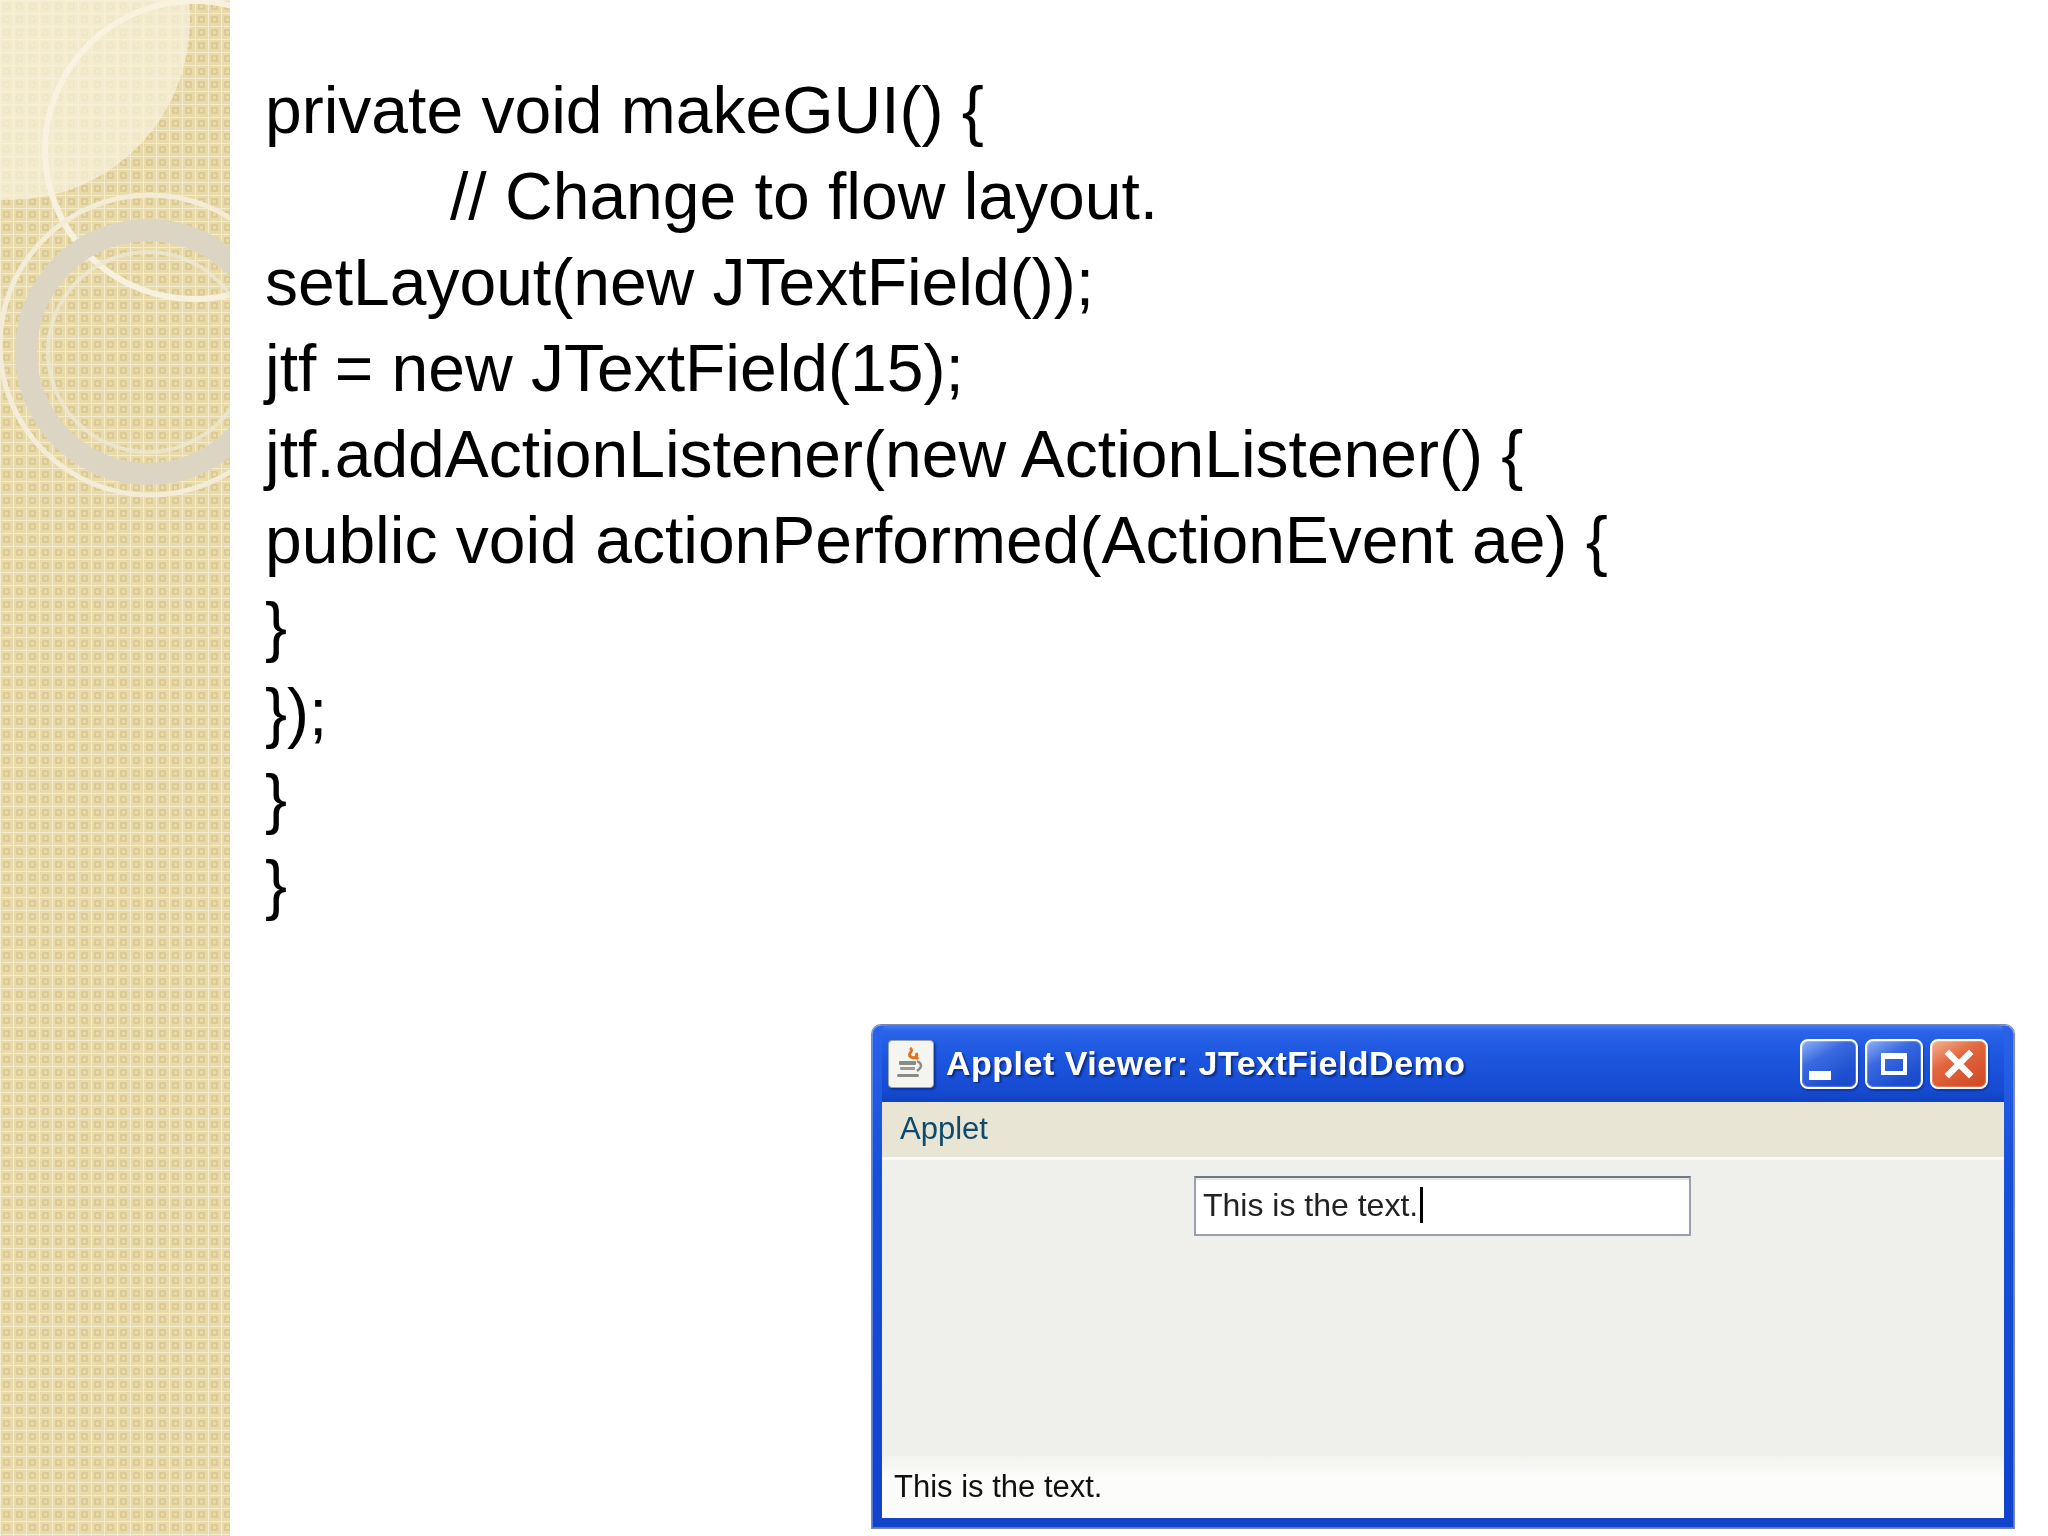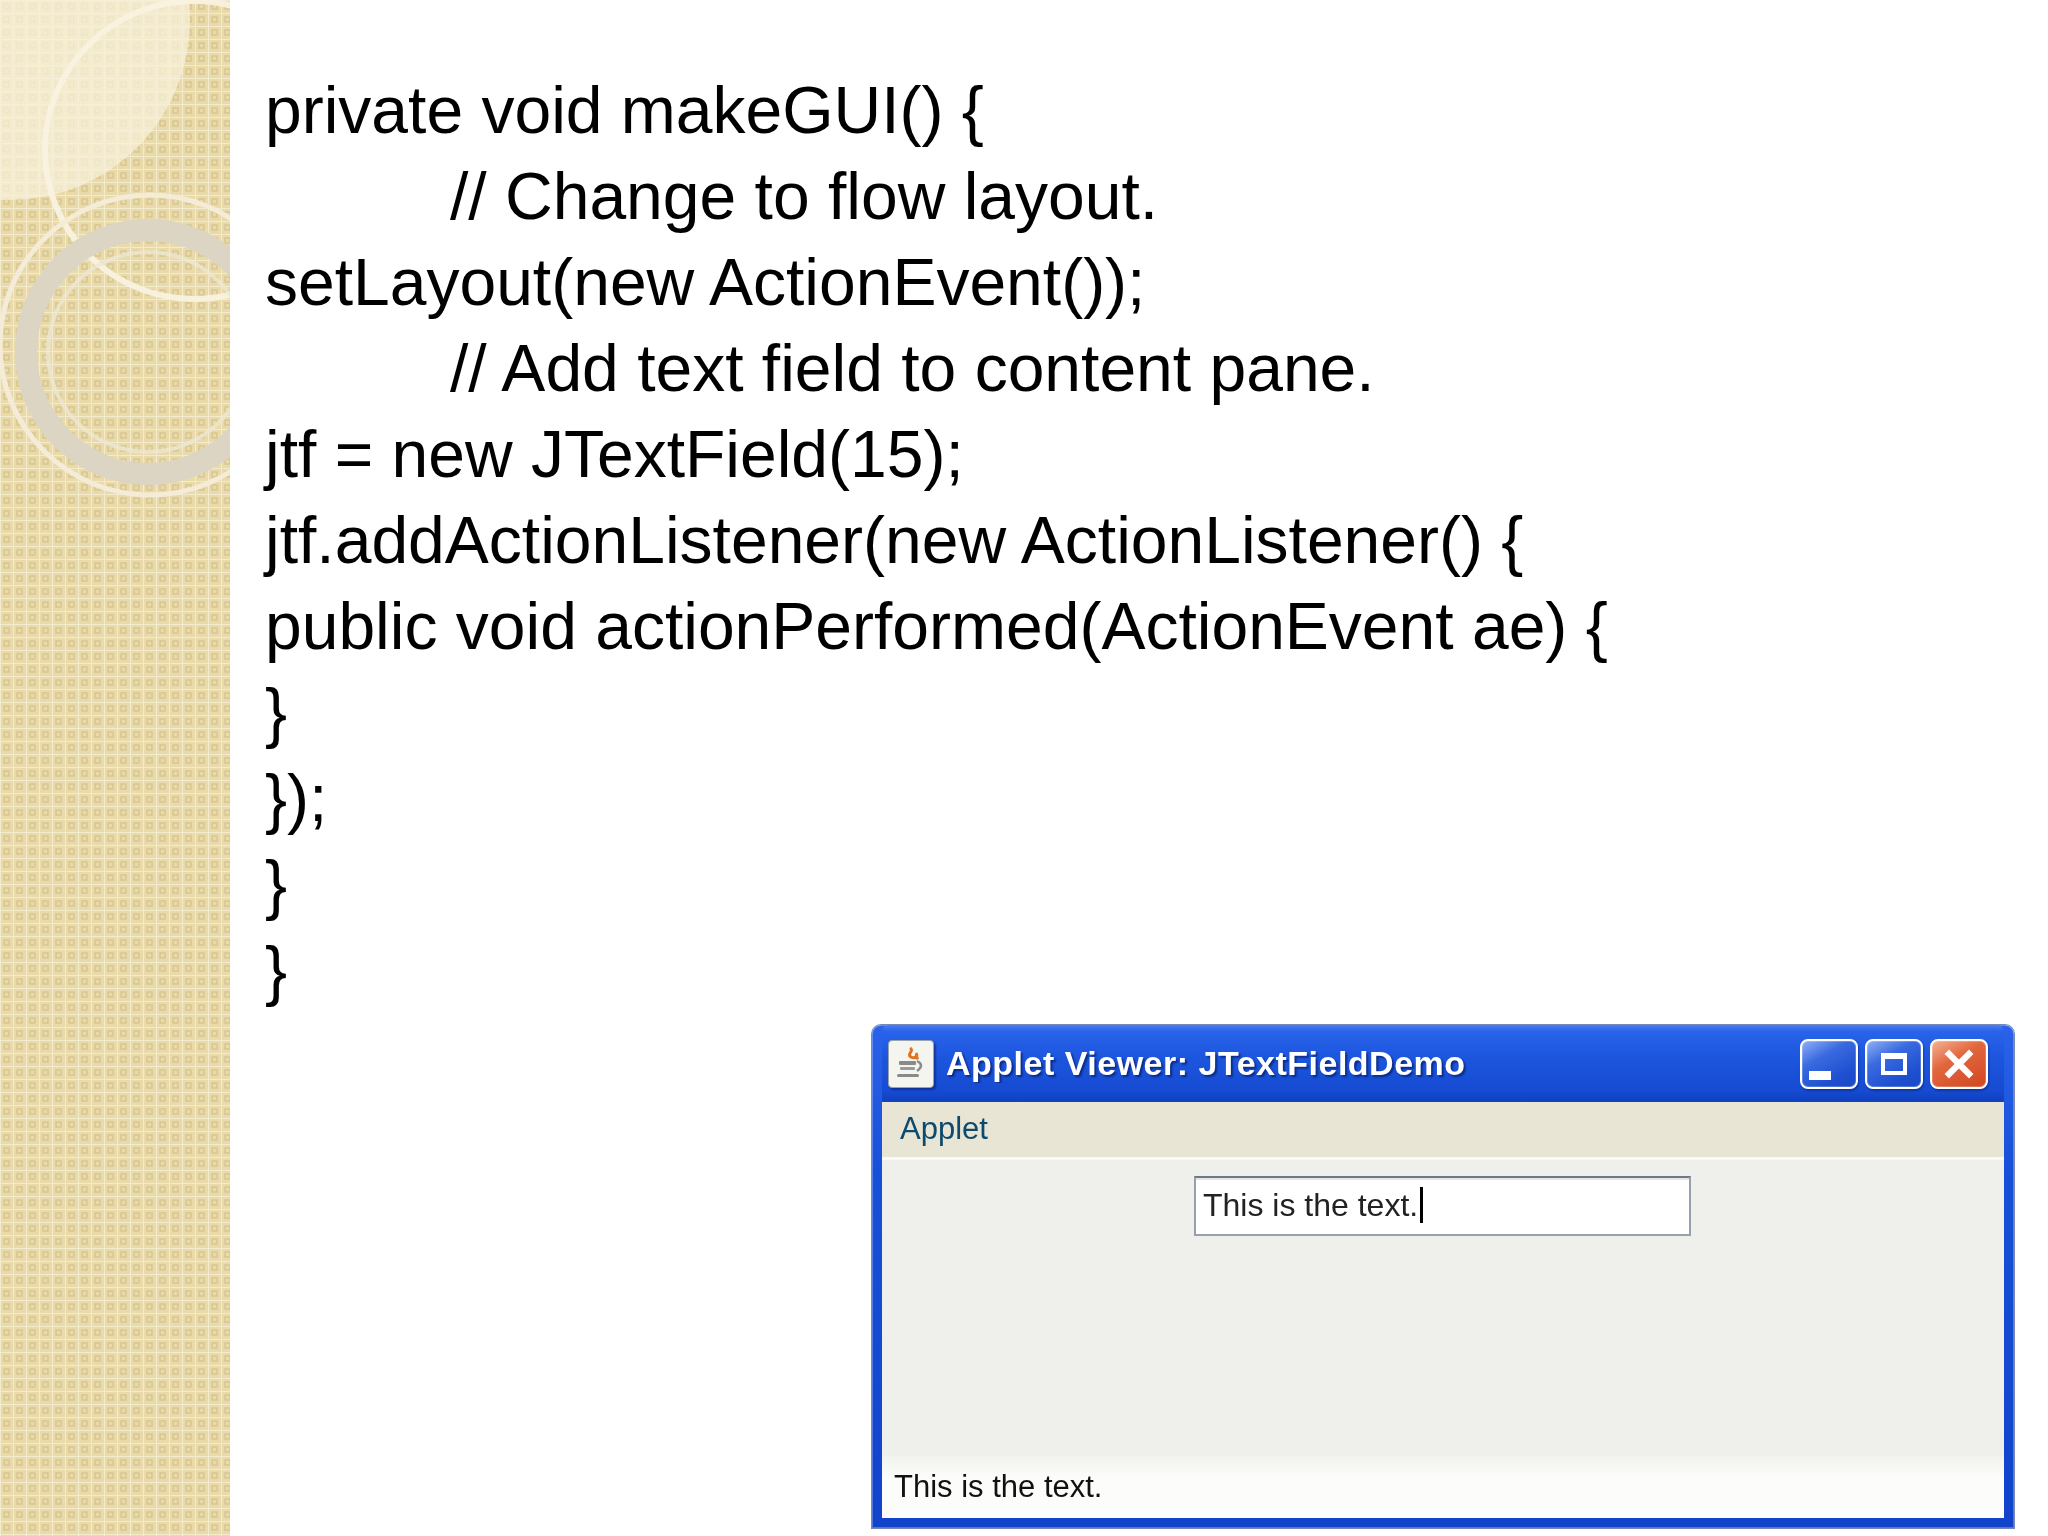--- a/index.html
+++ b/index.html
@@ -167,22 +167,21 @@
       <circle cx="194" cy="150" r="149" stroke="#f8f2df" stroke-width="6" fill="none" opacity="0.95"></circle>
       <circle cx="150" cy="345" r="150" stroke="#f4ecd7" stroke-width="5" fill="none"></circle>
       <circle cx="148" cy="352" r="122" stroke="#dcd5c3" stroke-width="22" fill="none"></circle>
       <circle cx="148" cy="352" r="100" stroke="#eee7d3" stroke-width="4" fill="none" opacity="0.8"></circle>
     </svg>
   </div>
 
   <div class="code-block">
     <div class="code-line">private void makeGUI() {</div>
     <div class="code-line ind">// Change to flow layout.</div>
-    <div class="code-line">setLayout(new ActionEvent());</div>
-    <div class="code-line ind">// Add text field to content pane.</div>
+    <div class="code-line">setLayout(new JTextField());</div>
     <div class="code-line">jtf = new JTextField(15);</div>
     <div class="code-line">jtf.addActionListener(new ActionListener() {</div>
     <div class="code-line">public void actionPerformed(ActionEvent ae) {</div>
     <div class="code-line">}</div>
     <div class="code-line">});</div>
     <div class="code-line">}</div>
     <div class="code-line">}</div>
   </div>
 
   <div class="xp-window">

